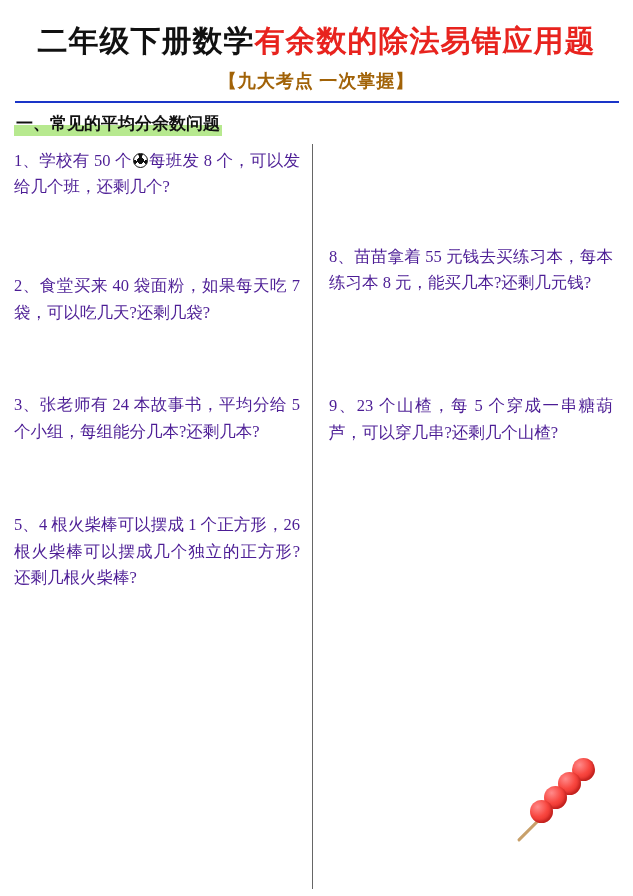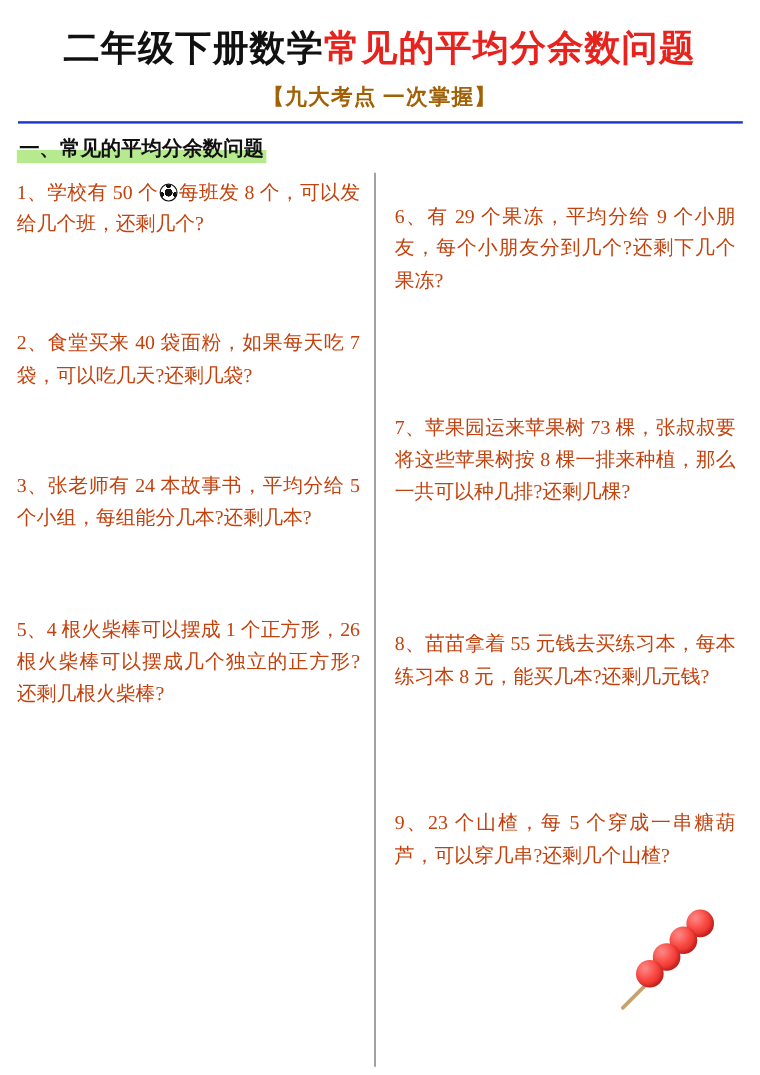--- a/index.html
+++ b/index.html
@@ -95,21 +95,21 @@
     height: 745px;
   }
   .col-right {
     width: 300px;
     padding-left: 16px;
   }
   .q {
     font-size: 16.5px;
     line-height: 1.62;
     text-align: justify;
-    color: #c2410c;
+    color: #4c1d95;
   }
   .soccer {
     display: inline-block;
     width: 13px;
     height: 13px;
     border-radius: 50%;
     background:
       radial-gradient(circle at 50% 50%, #111 0 3.2px, rgba(0,0,0,0) 3.4px),
       radial-gradient(circle at 50% 6%, #111 0 2px, rgba(0,0,0,0) 2.2px),
       radial-gradient(circle at 94% 62%, #111 0 2px, rgba(0,0,0,0) 2.2px),
@@ -153,21 +153,21 @@
   .hulu .b3 { right: 30px; top: 34px; }
   .hulu .b4 { right: 44px; top: 48px; }
 </style>
 </head>
 <body>
 
 <div class="page">
 
   <div class="title-wrap">
     <div class="title">
-      <span class="t-black">二年级下册数学</span><span class="t-red">常见的平均分余数问题</span>
+      <span class="t-black">二年级下册数学</span><span class="t-red">有余数的除法易错应用题</span>
     </div>
   </div>
 
   <div class="subtitle-wrap">
     <span class="subtitle">【九大考点 一次掌握】</span>
   </div>
 
   <div class="divider"></div>
 
   <div>
@@ -181,22 +181,20 @@
         <span>1、学校有 50 个</span><span class="soccer"></span><span>每班发 8 个，可以发给几个班，还剩几个?</span>
       </div>
       <div class="q" style="margin-top:72px;">2、食堂买来 40 袋面粉，如果每天吃 7 袋，可以吃几天?还剩几袋?</div>
       <div class="q" style="margin-top:66px;">3、张老师有 24 本故事书，平均分给 5 个小组，每组能分几本?还剩几本?</div>
       <div class="q" style="margin-top:66px;">5、4 根火柴棒可以摆成 1 个正方形，26 根火柴棒可以摆成几个独立的正方形?还剩几根火柴棒?</div>
     </div>
 
     <div class="col-sep"></div>
 
     <div class="col col-right">
-      <div class="q" style="margin-top:24px;">6、有 29 个果冻，平均分给 9 个小朋友，每个小朋友分到几个?还剩下几个果冻?</div>
-      <div class="q" style="margin-top:96px;">7、苹果园运来苹果树 73 棵，张叔叔要将这些苹果树按 8 棵一排来种植，那么一共可以种几排?还剩几棵?</div>
       <div class="q" style="margin-top:100px;">8、苗苗拿着 55 元钱去买练习本，每本练习本 8 元，能买几本?还剩几元钱?</div>
       <div class="q" style="margin-top:96px;">9、23 个山楂，每 5 个穿成一串糖葫芦，可以穿几串?还剩几个山楂?</div>
     </div>
 
     <div class="hulu">
       <div class="stick"></div>
       <div class="berry b1"></div>
       <div class="berry b2"></div>
       <div class="berry b3"></div>
       <div class="berry b4"></div>

